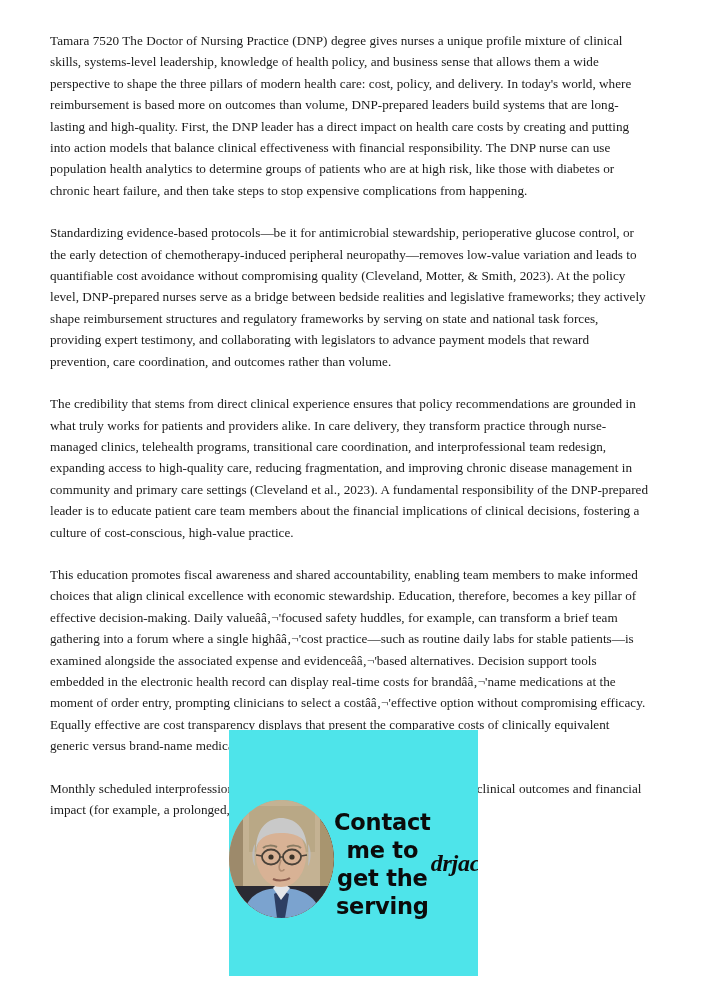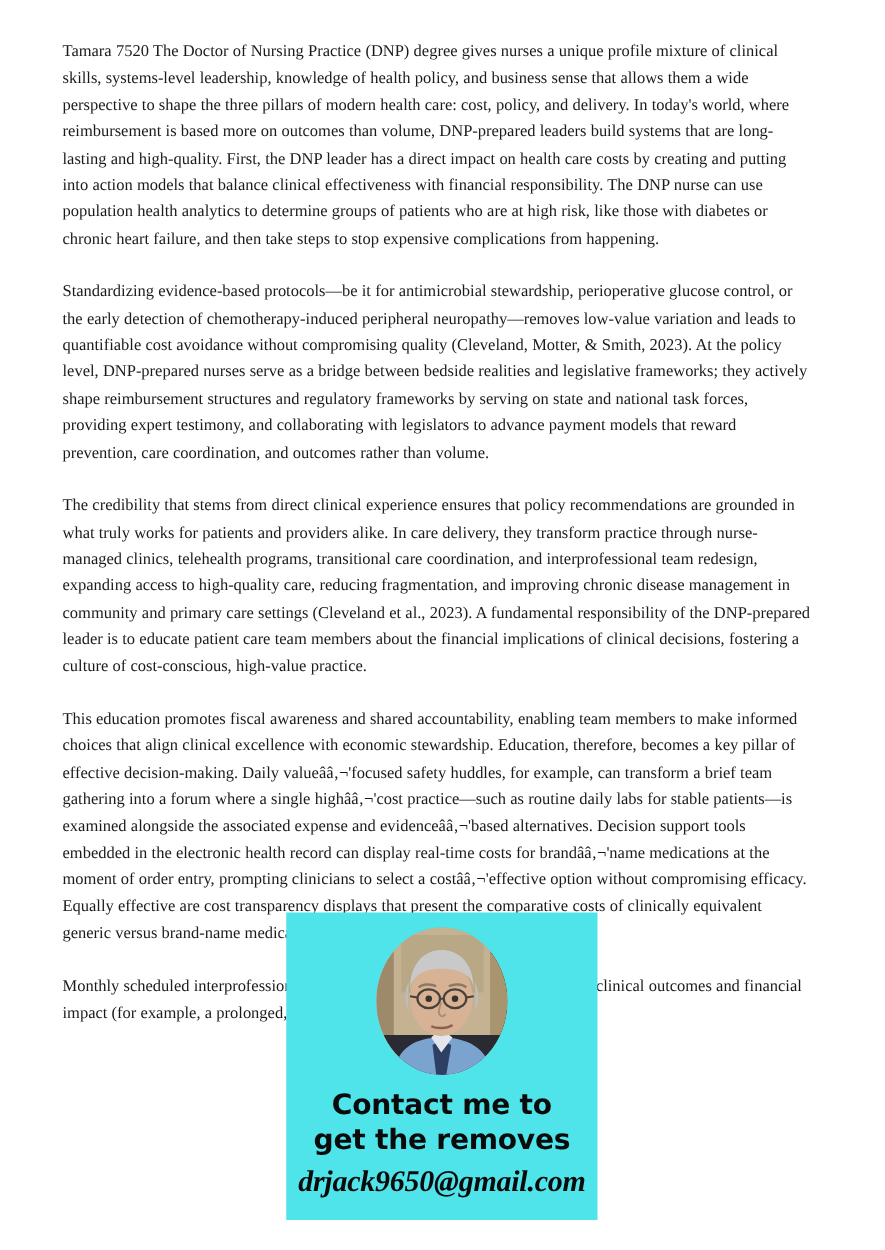--- a/index.html
+++ b/index.html
@@ -47,21 +47,20 @@
   
   #promo-card {
     position: absolute;
     left: 229px;
     top: 730px;
     width: 249px;
     height: 246px;
     background: #4ee4ea;
     z-index: 40;
     display: flex;
-    flex-direction: column;
     align-items: center;
     box-sizing: border-box;
     padding-top: 12px;
     overflow: hidden;
   }
 
   #promo-avatar {
     width: 105px;
     height: 118px;
     border-radius: 50%;
@@ -145,20 +144,20 @@
           <path d="M34 48 C37 45 44 45 48 47" stroke="#8a7b63" stroke-width="2" fill="none"></path>
           <path d="M58 47 C62 45 69 45 72 48" stroke="#8a7b63" stroke-width="2" fill="none"></path>
           <path d="M52 60 C50 66 49 69 52 71 C54 71 55 70 55 69" fill="none" stroke="#b08d72" stroke-width="1.6"></path>
           <path d="M44 79 C48 81 57 81 61 78" fill="none" stroke="#8d5f50" stroke-width="2"></path>
         </g>
       </svg>
     </div>
 
     <div id="promo-heading">
       <div class="promo-head-line">Contact me to</div>
-      <div class="promo-head-line">get the removes</div>
+      <div class="promo-head-line">get the serving</div>
     </div>
 
     <div id="promo-email">drjack9650@gmail.com</div>
 
   </div>
 
 </div>
 
 </body></html>

